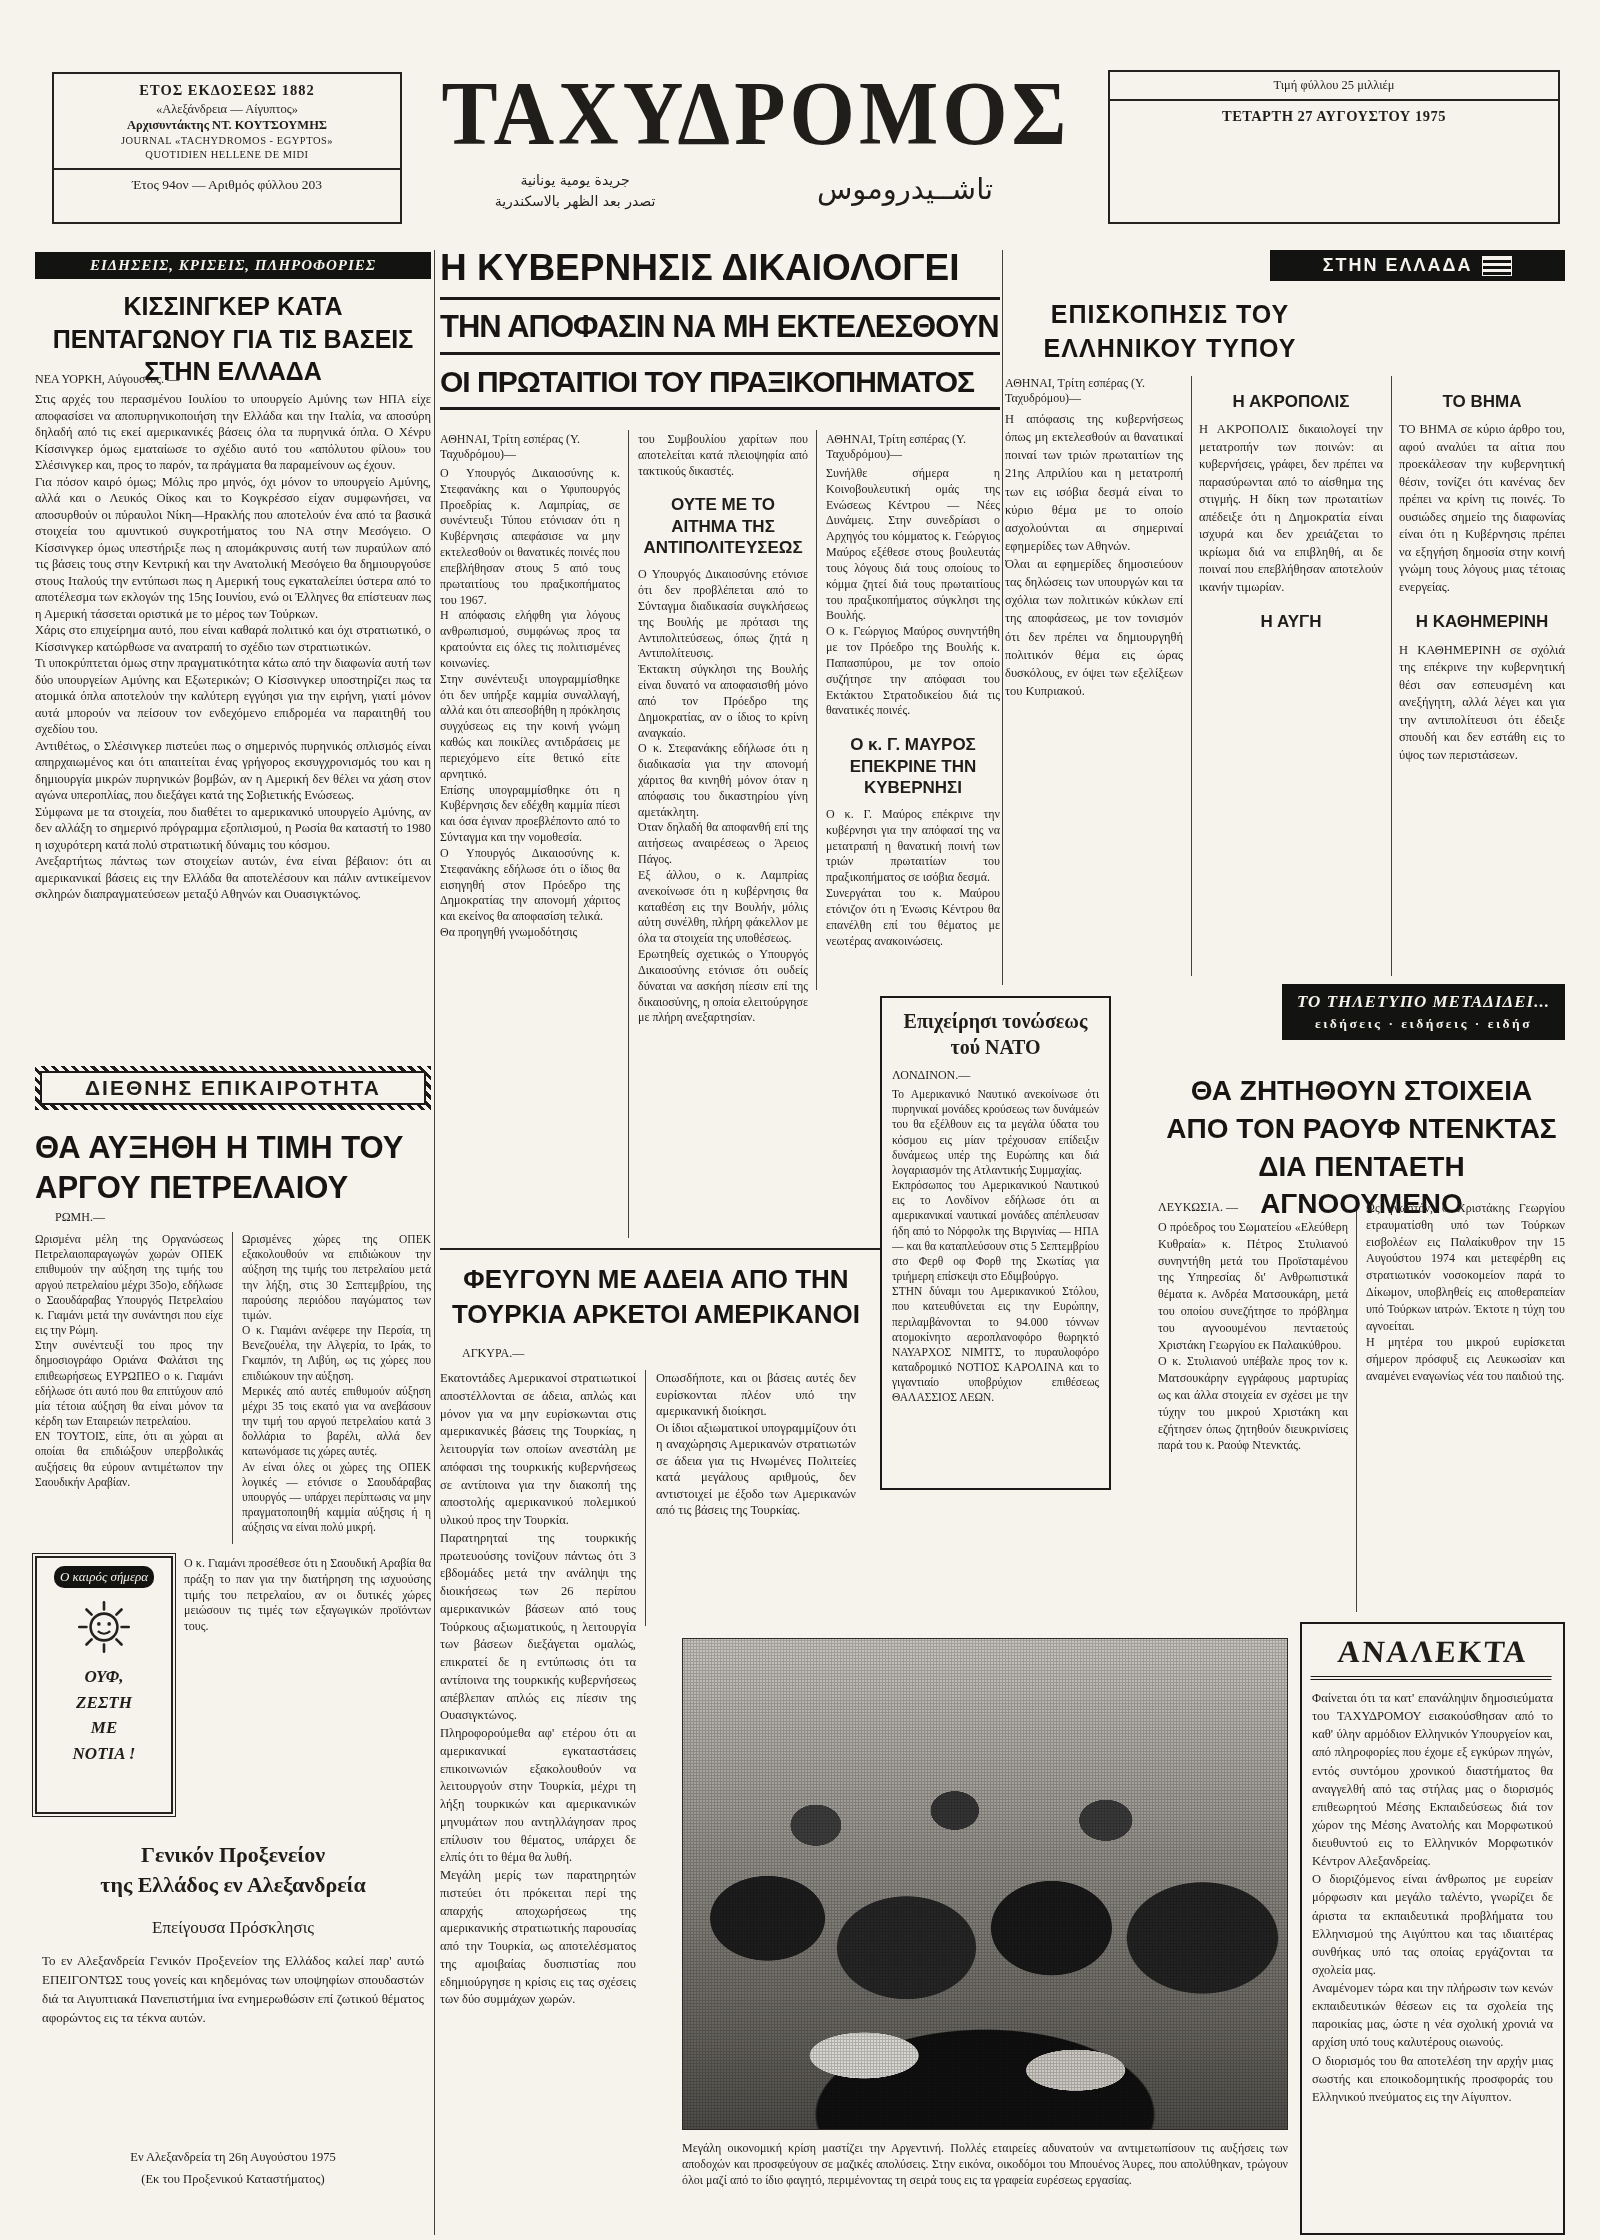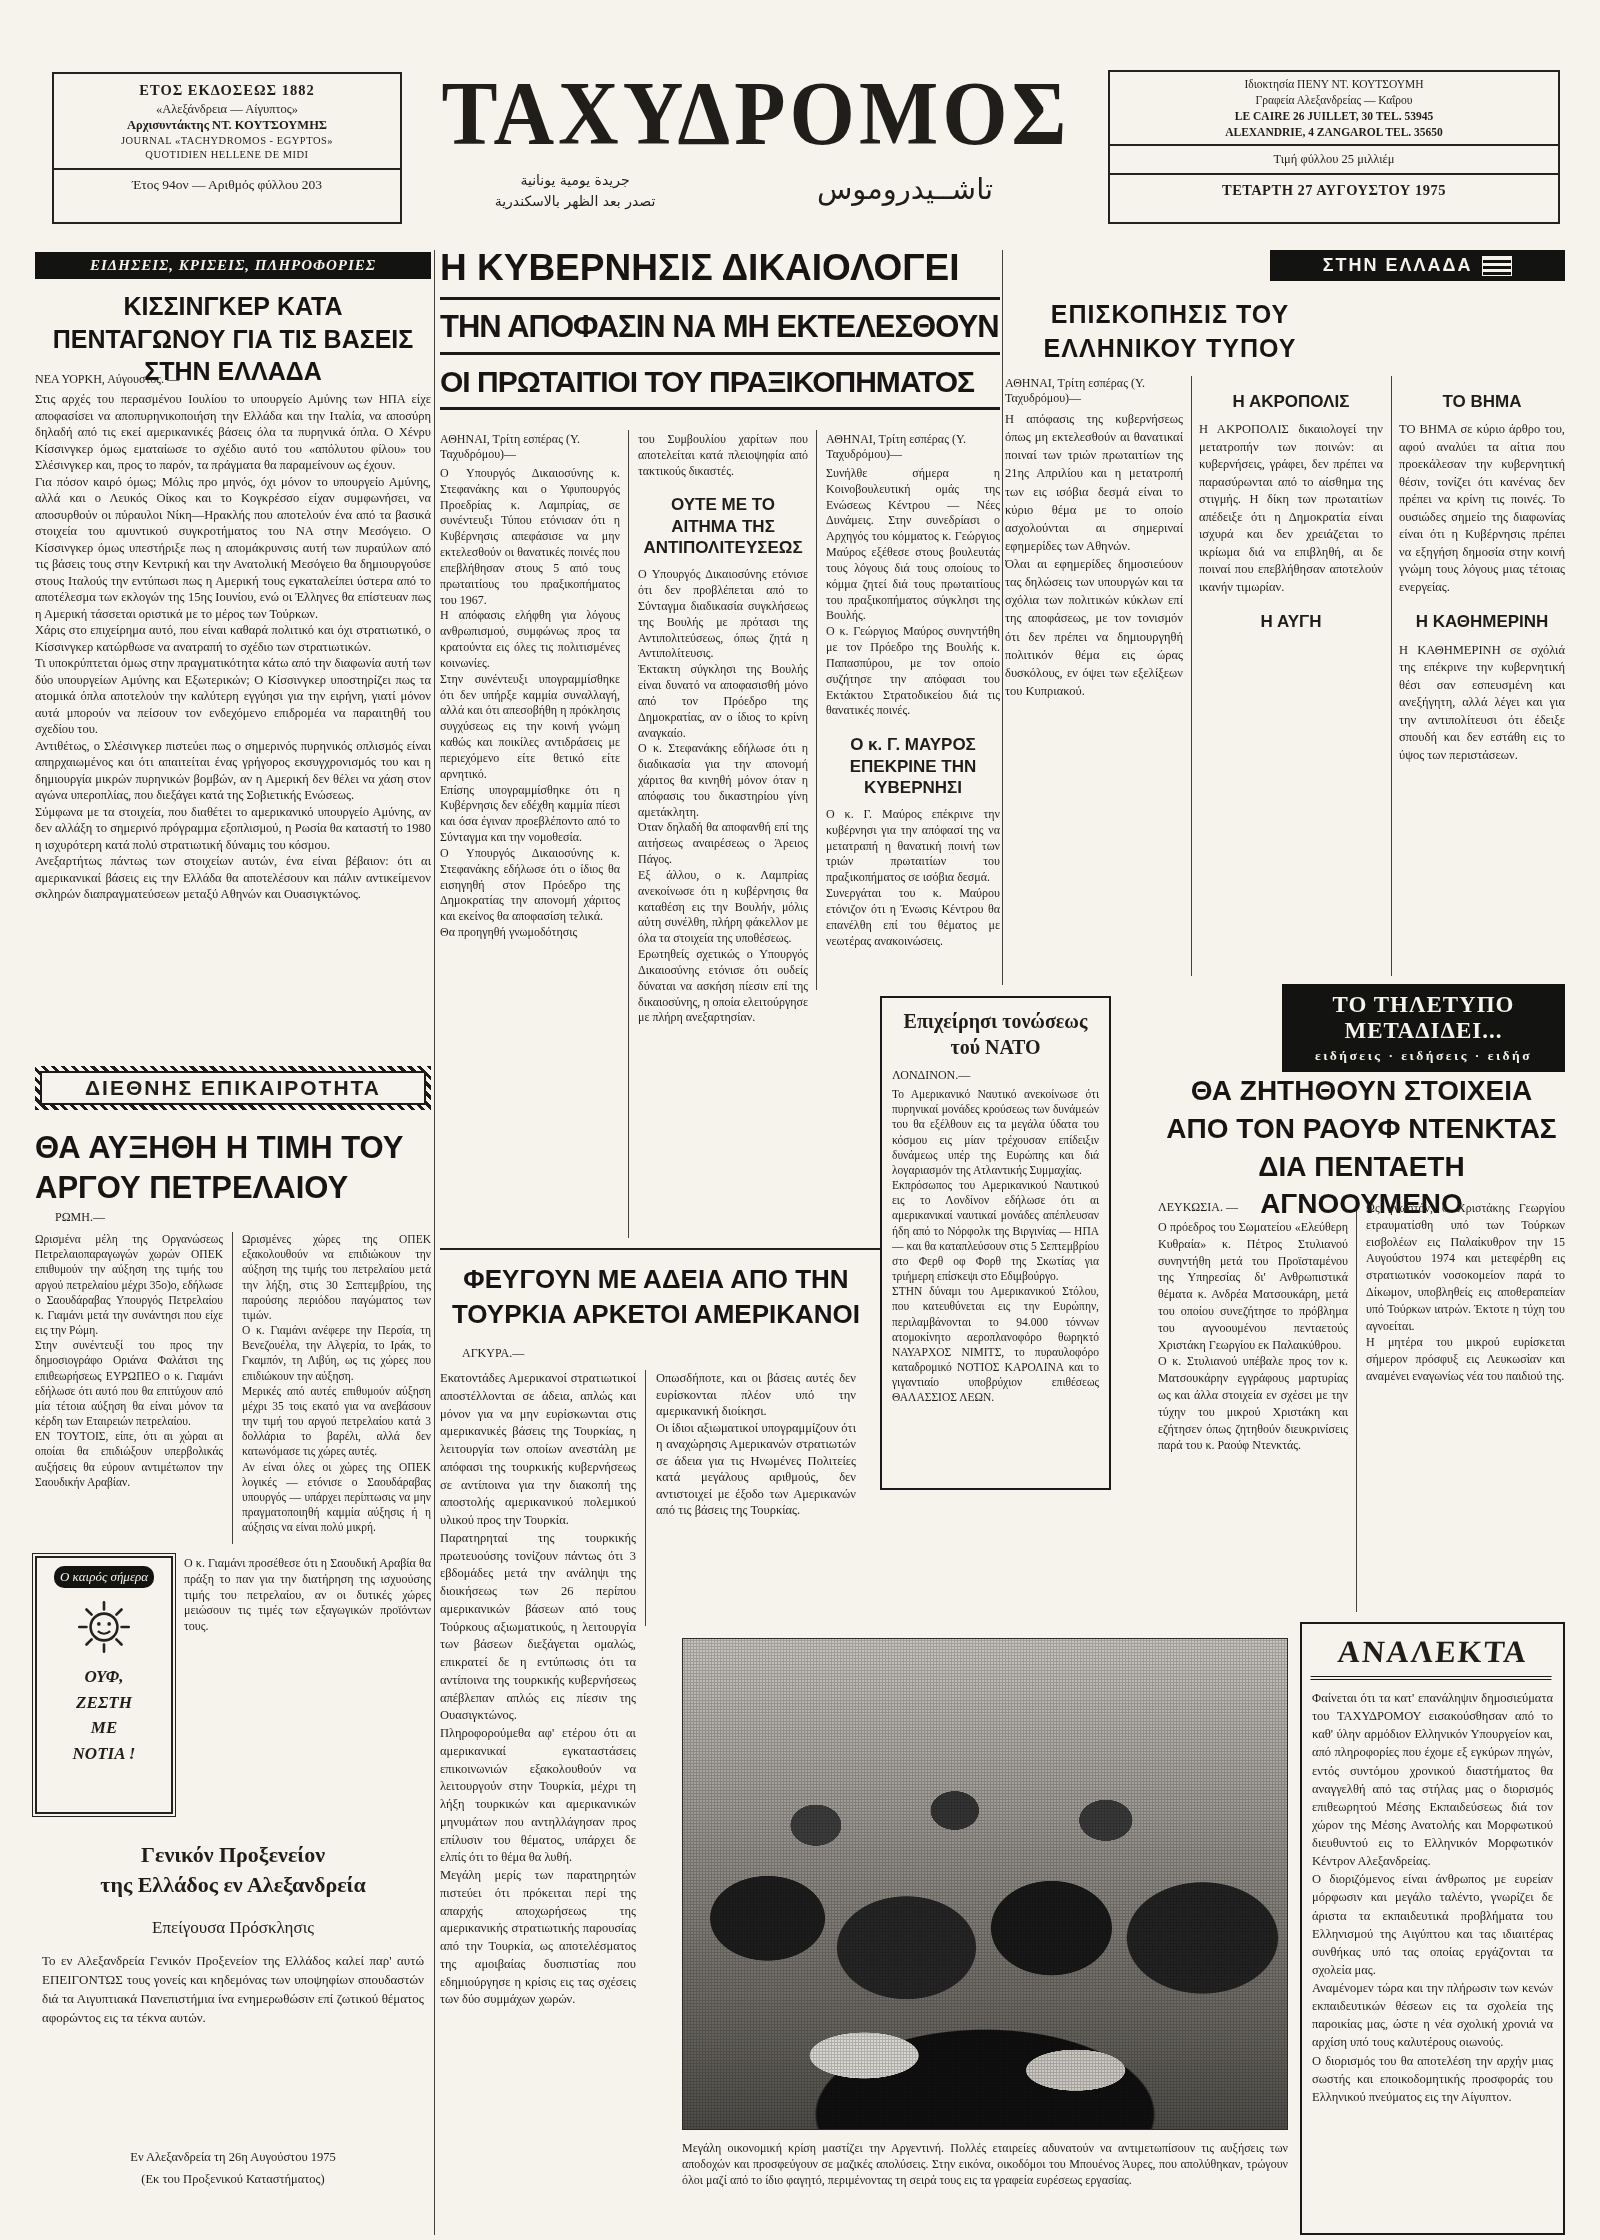--- a/index.html
+++ b/index.html
@@ -51,21 +51,21 @@
 
   
   .frame{border:2px solid #1b1a18;padding:10px 10px}
   .nato-title{font-weight:bold;font-size:20px;text-align:center;line-height:1.3;margin-bottom:8px}
   .analekta-title{font-family:"Liberation Serif","DejaVu Serif",serif;font-weight:bold;
                   font-size:31px;text-align:center;letter-spacing:2px;border-bottom:4px double #1b1a18;
                   padding-bottom:6px;margin-bottom:9px;transform:skewX(-4deg)}
 
   
   .teletype{background:#131312;color:#f6f3ec;text-align:center;padding:8px 4px}
-  .tt1{font-weight:bold;font-size:23px;letter-spacing:1px}
+  .tt1{font-style:italic;font-weight:bold;font-size:17px;letter-spacing:1px}
   .tt2{font-weight:bold;font-size:13.5px;letter-spacing:2.5px;margin-top:4px}
 
   .flag{width:30px;height:20px;margin-left:10px;border:1px solid #f6f3ec;
         background:repeating-linear-gradient(180deg,#f6f3ec 0 3px,#131312 3px 6px)}
 
   .photo{border:1px solid #2a2926;
     background:
       radial-gradient(ellipse 95px 70px at 14% 57%, #1d1d1d 0 60%, transparent 61%),
       radial-gradient(ellipse 115px 85px at 37% 63%, #262626 0 60%, transparent 61%),
       radial-gradient(ellipse 100px 78px at 61% 59%, #191919 0 60%, transparent 61%),
@@ -97,26 +97,20 @@
 </div>
 
 <div class="abs mast-title" style="left:412px;top:68px;width:688px">ΤΑΧΥΔΡΟΜΟΣ</div>
 <div class="abs ar" style="left:450px;top:170px;width:250px;font-size:14px;line-height:1.5;text-align:center">
   <div>جريدة يومية يونانية</div>
   <div>تصدر بعد الظهر بالاسكندرية</div>
 </div>
 <div class="abs ar" style="left:740px;top:172px;width:330px;font-size:29px;text-align:center">تاشــيدروموس</div>
 
 <div class="abs mast-box" style="left:1108px;top:70px;width:452px;height:154px">
-  <div class="mast-right-row">
-    <div>Ιδιοκτησία ΠΕΝΥ ΝΤ. ΚΟΥΤΣΟΥΜΗ</div>
-    <div>Γραφεία Αλεξανδρείας — Καΐρου</div>
-    <div style="font-weight:bold">LE CAIRE 26 JUILLET, 30 TEL. 53945</div>
-    <div style="font-weight:bold">ALEXANDRIE, 4 ZANGAROL TEL. 35650</div>
-  </div>
   <div class="mast-right-price">Τιμή φύλλου 25 μιλλιέμ</div>
   <div class="mast-right-date">ΤΕΤΑΡΤΗ 27 ΑΥΓΟΥΣΤΟΥ 1975</div>
 </div>
 
 <div class="vrule" style="left:434px;top:250px;height:1985px"></div>
 <div class="vrule" style="left:1002px;top:250px;height:735px"></div>
 <div class="vrule" style="left:628px;top:430px;height:808px"></div>
 <div class="vrule" style="left:816px;top:430px;height:560px"></div>
 <div class="vrule" style="left:232px;top:1232px;height:312px"></div>
 <div class="vrule" style="left:645px;top:1370px;height:256px"></div>

